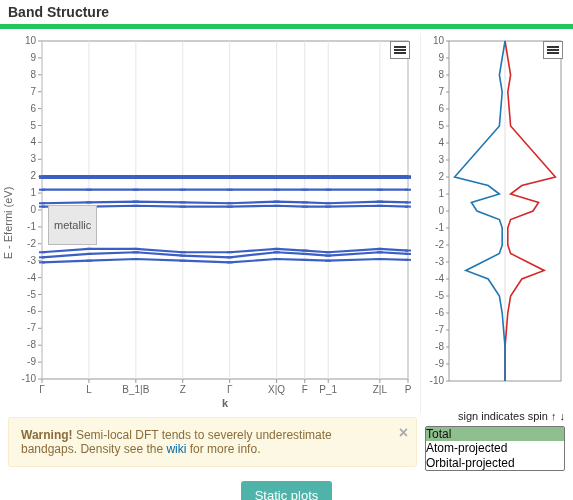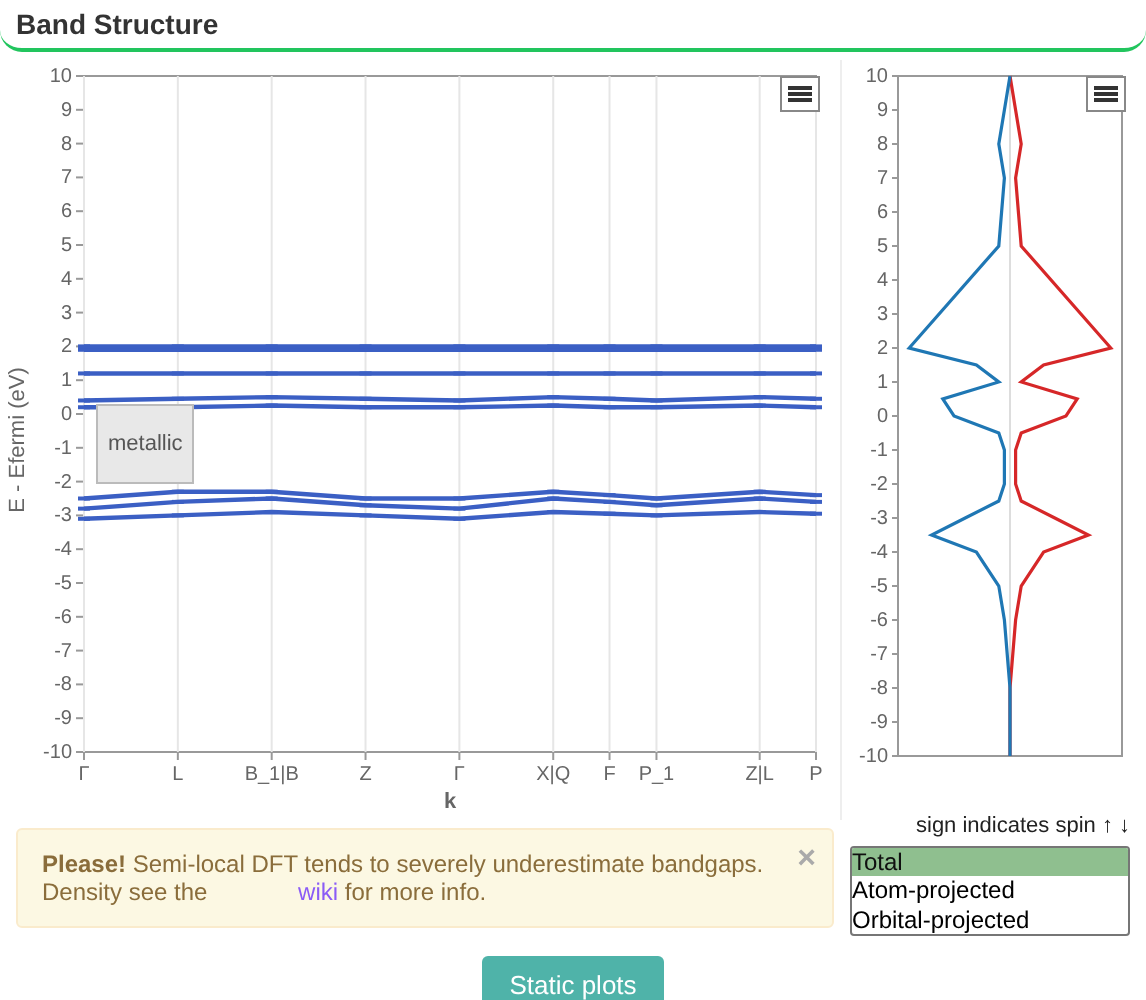--- a/index.html
+++ b/index.html
@@ -1,31 +1,31 @@
 <!DOCTYPE html>
 <html><head>
 <meta charset="utf-8">
 <style>
 * { box-sizing: border-box; margin: 0; padding: 0; }
 body { font-family: Arial, sans-serif; font-size: 13px; color: #333; background: #fff; width: 573px; height: 500px; overflow: hidden; }
 .container { display: flex; flex-direction: column; height: 100%; }
-.headers { display: flex; border-bottom: 2px solid #22c55e; border-radius: 11px; }
+.headers { display: flex; border-bottom: 5px solid #22c55e; }
 .header-left { width: 420px; padding: 4px 8px; font-weight: bold; font-size: 14px; }
 .header-right { flex: 1; padding: 4px 8px; font-weight: bold; font-size: 14px; border-left: 1px solid #ccc; }
 .plots { display: flex; flex: 1; padding-top: 4px; }
 .plot-left { width: 420px; position: relative; }
 .plot-right { flex: 1; position: relative; border-left: 1px solid #eee; }
 .chart-svg { display: block; }
 .menu-icon { position: absolute; top: 8px; right: 10px; width: 20px; height: 18px; border: 1px solid #888; background: #fff; display: flex; flex-direction: column; justify-content: space-around; padding: 3px 3px; cursor: pointer; }
 .menu-icon span { height: 2px; background: #333; }
 .badge-metallic { position: absolute; left: 48px; top: 172px; background: #e8e8e8; border: 1px solid #bbb; padding: 13px 5px; font-size: 11px; color: #555; }
 .bottom { padding: 4px 8px 8px 8px; display: flex; gap: 8px; align-items: flex-start; }
 .alert { flex: 1; background: #fcf8e3; border: 1px solid #faebcc; color: #8a6d3b; padding: 10px 30px 10px 12px; font-size: 12px; position: relative; border-radius: 3px; }
 .alert .close { position: absolute; right: 8px; top: 6px; color: #aaa; font-size: 16px; cursor: pointer; font-weight: bold; }
-.alert a { color: #8b5cf6; text-decoration: none; margin-left: 42px; }
+.alert a { color: #0369a1; text-decoration: none; }
 .side-col { width: 140px; display: flex; flex-direction: column; gap: 4px; }
 .spin-label { font-size: 11px; text-align: right; color: #222; }
 .dos-select { width: 100%; font-size: 12px; }
 .dos-select option.selected { background: #8fbf8f; }
 .button-row { text-align: center; padding: 6px 0; }
 .static-btn { background: #4fb3a9; color: #fff; border: none; padding: 7px 14px; font-size: 13px; border-radius: 3px; cursor: pointer; }
 .tick-label { font-size: 10px; fill: #666; }
 .ytitle { font-size: 11px; fill: #666; }
 </style>
 </head>
@@ -270,21 +270,21 @@
           <option selected="" class="selected">Total</option>
           <option>Atom-projected</option>
           <option>Orbital-projected</option>
         </select>
       </div>
     </div>
   </div>
 
   <div class="bottom">
     <div class="alert">
-      <strong>Please!</strong><span> Semi-local DFT tends to severely underestimate bandgaps. Density see the </span><a href="#">wiki</a><span> for more info.</span>
+      <strong>Warning!</strong><span> Semi-local DFT tends to severely underestimate bandgaps. Density see the </span><a href="#">wiki</a><span> for more info.</span>
       <span class="close">×</span>
     </div>
     <div style="width:140px;"></div>
   </div>
 
   <div class="button-row">
     <button class="static-btn">Static plots</button>
   </div>
 </div>
 

